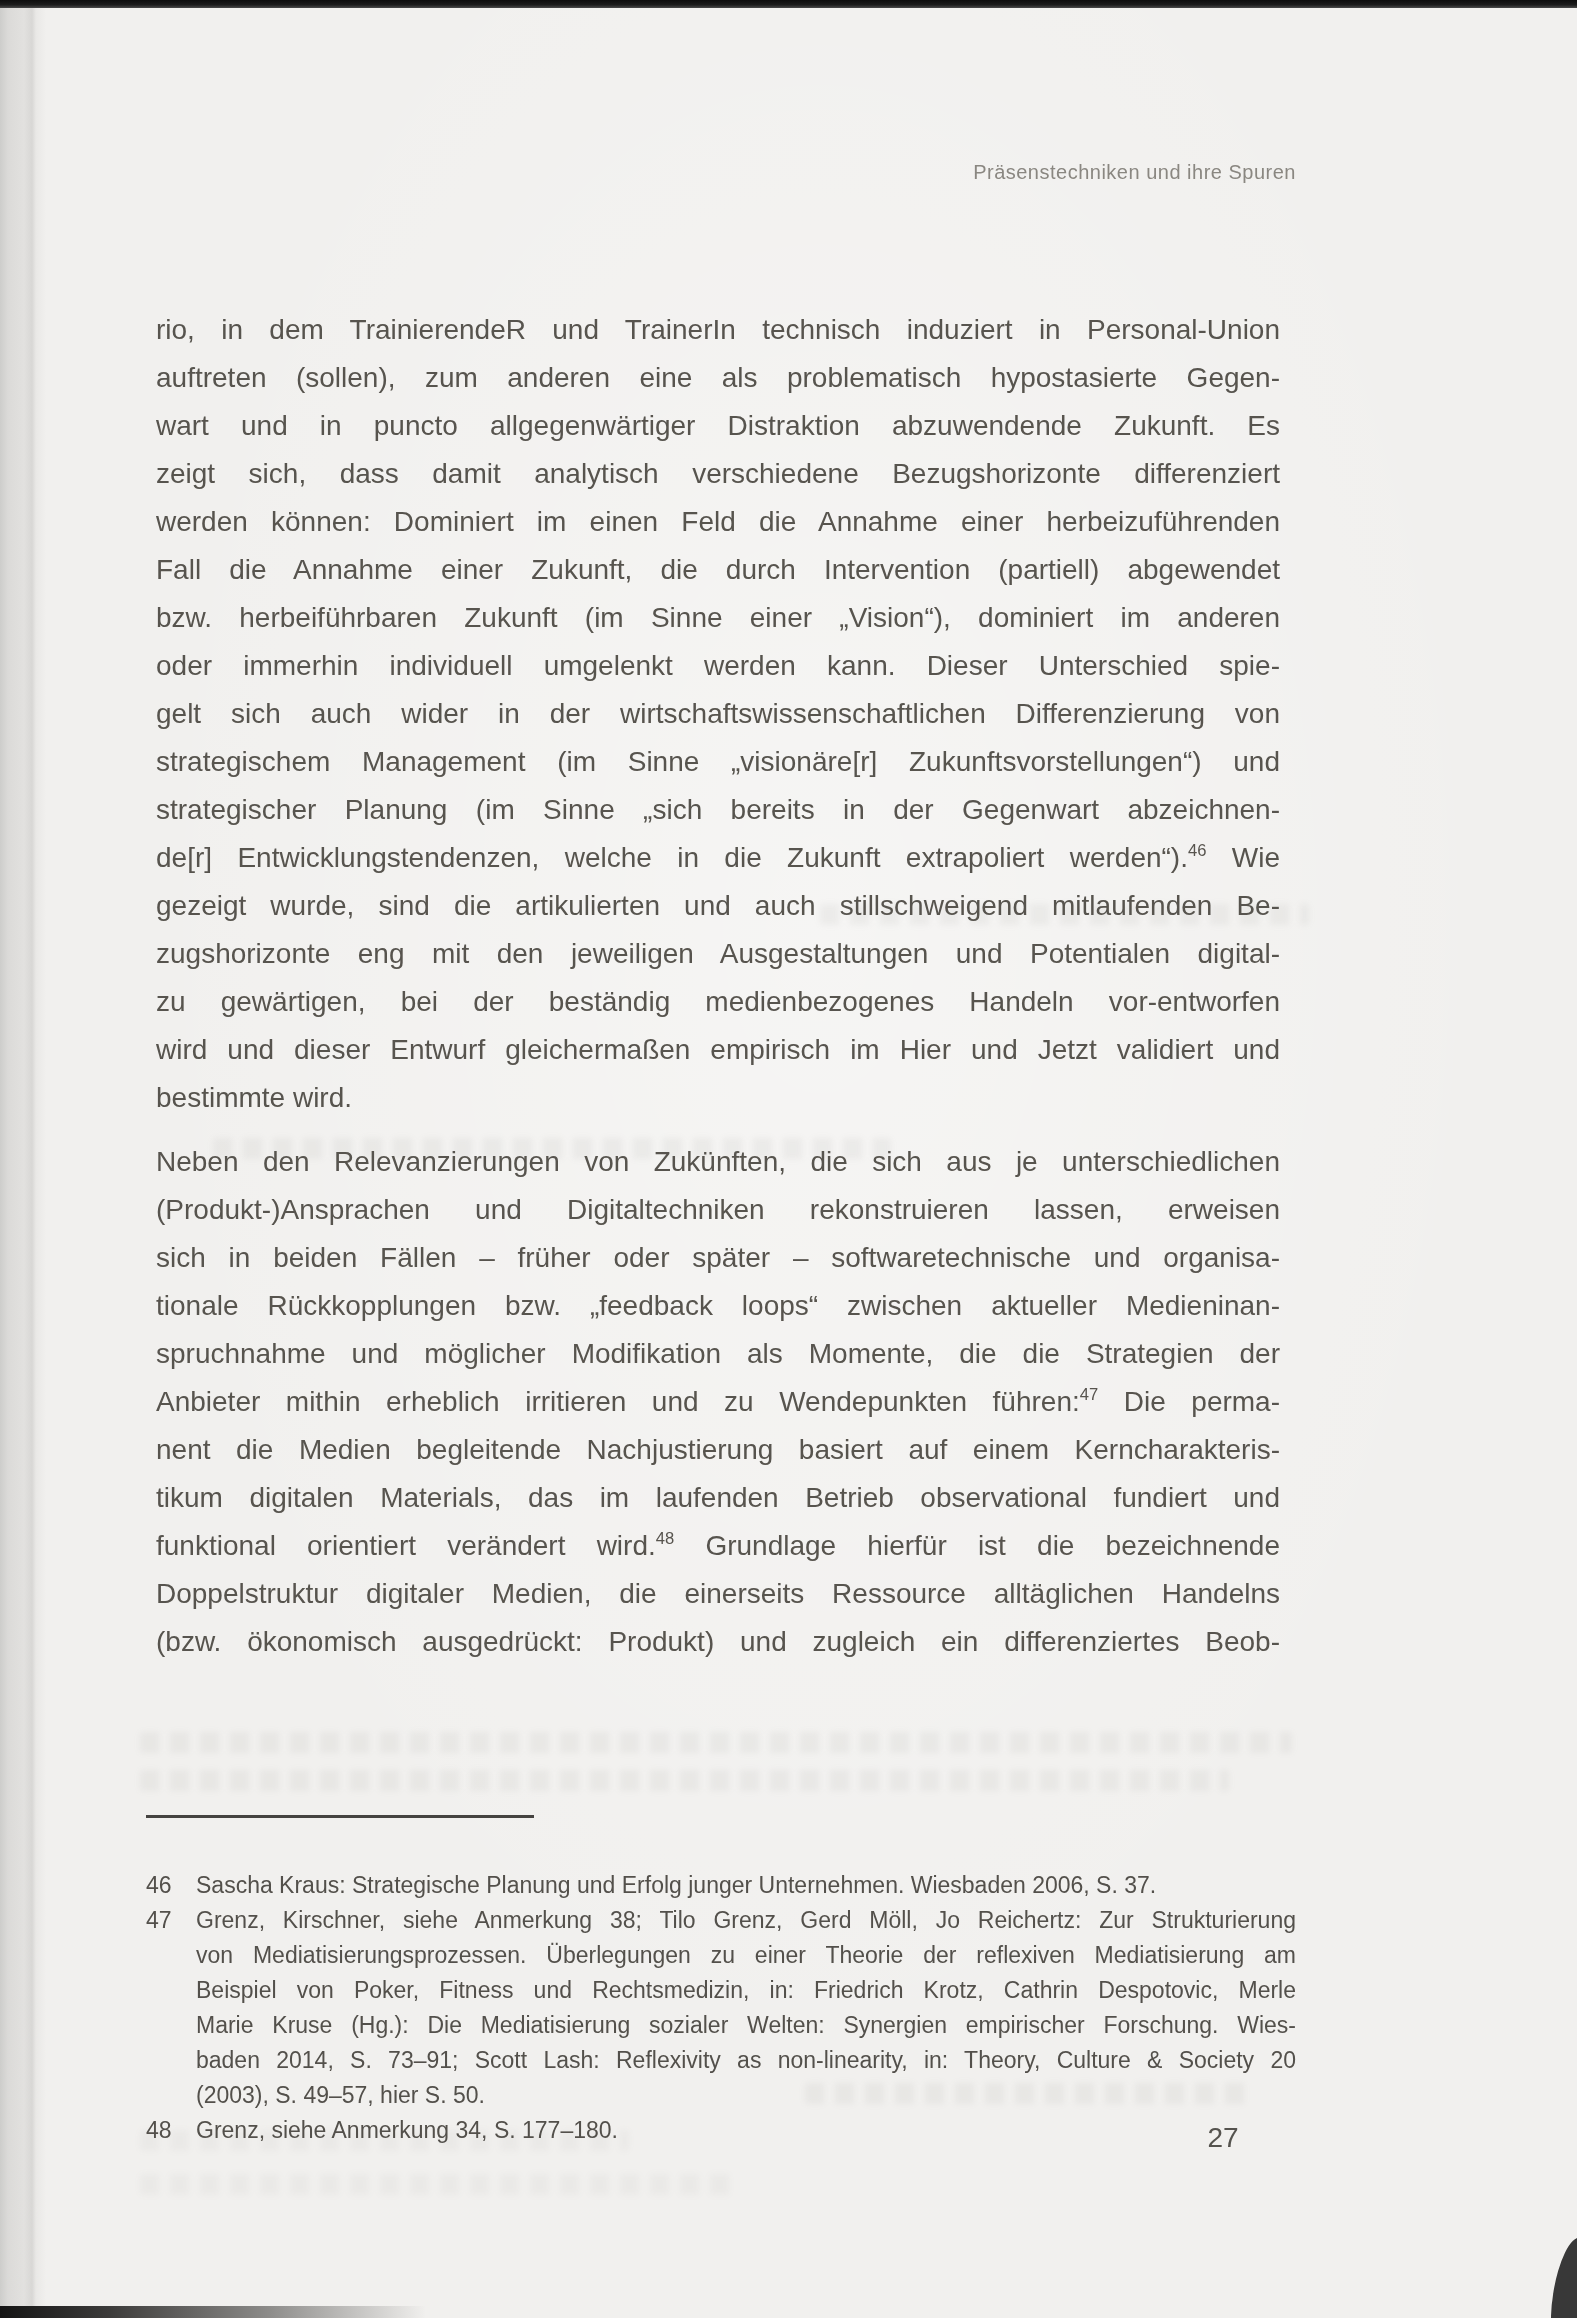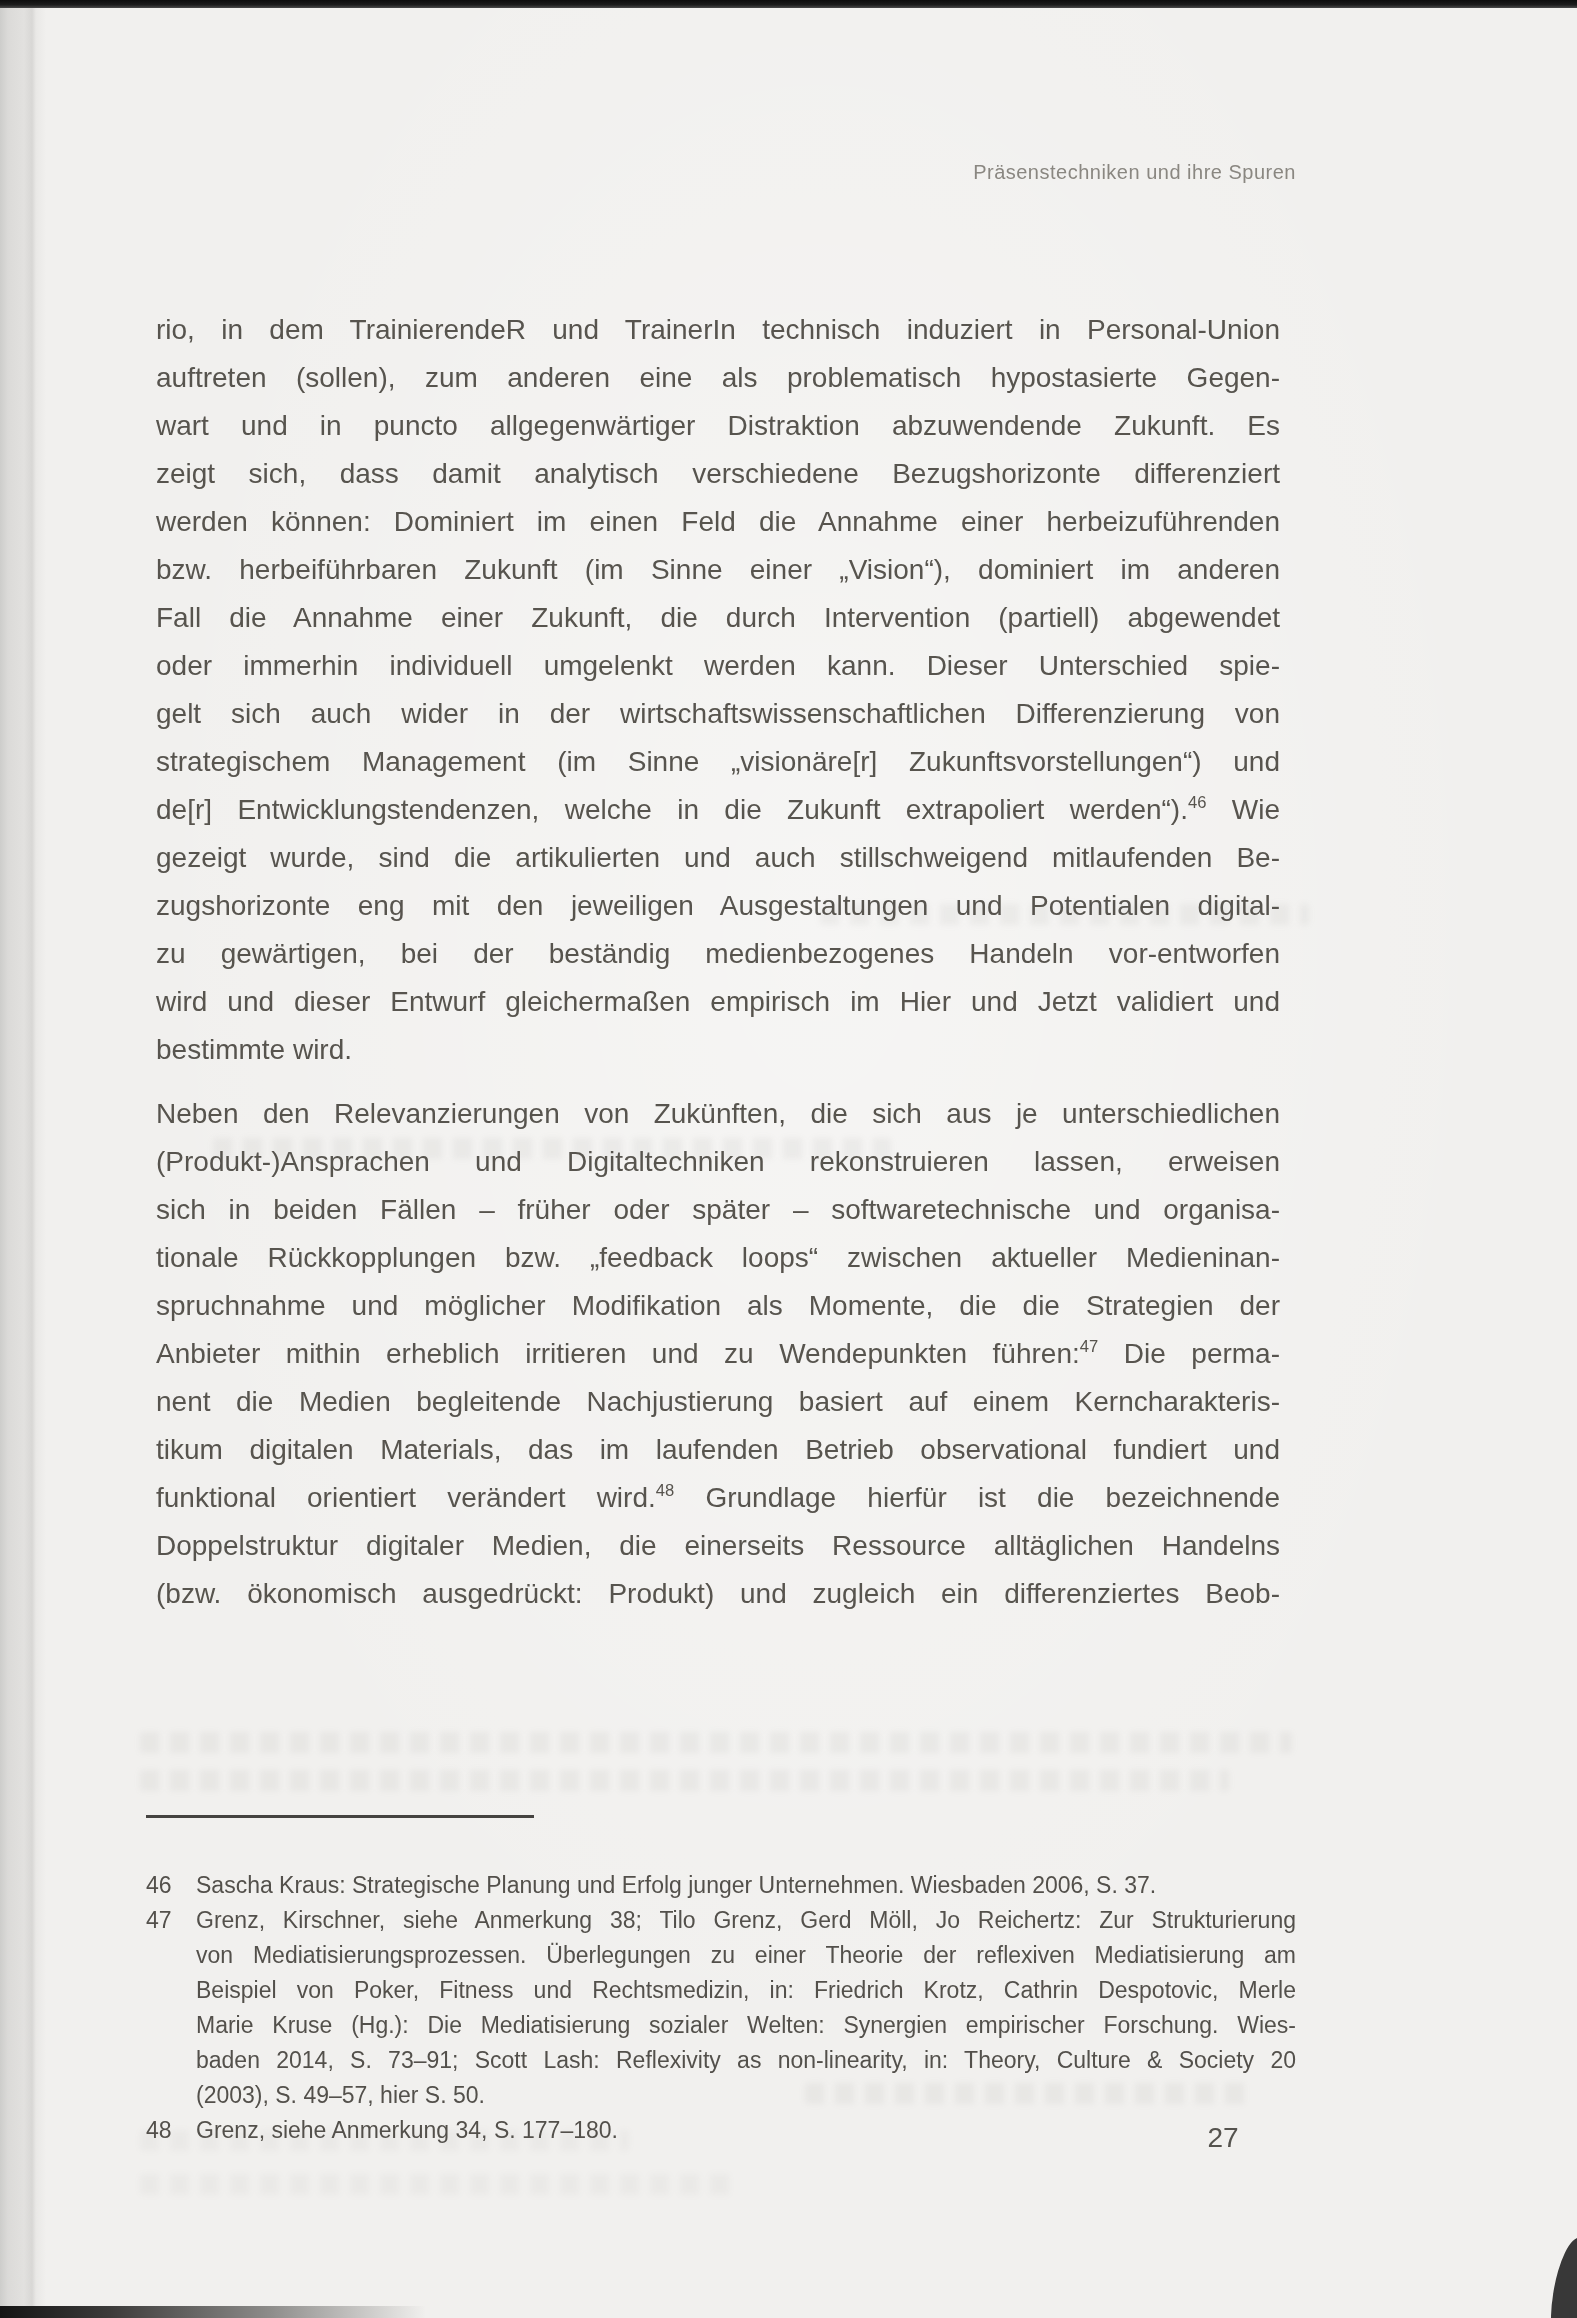--- a/index.html
+++ b/index.html
@@ -85,25 +85,26 @@
 
   <div class="running-header">Präsenstechniken und ihre Spuren</div>
 
   <div class="body-text">
       <div class="paragraph">
         <div class="body-line">rio, in dem TrainierendeR und TrainerIn technisch induziert in Personal-Union</div>
         <div class="body-line">auftreten (sollen), zum anderen eine als problematisch hypostasierte Gegen-</div>
         <div class="body-line">wart und in puncto allgegenwärtiger Distraktion abzuwendende Zukunft. Es</div>
         <div class="body-line">zeigt sich, dass damit analytisch verschiedene Bezugshorizonte differenziert</div>
         <div class="body-line">werden können: Dominiert im einen Feld die Annahme einer herbeizuführenden</div>
+        <div class="body-line">Fall die Annahme einer Zukunft, die durch Intervention (partiell) abgewendet</div>
         <div class="body-line">bzw. herbeiführbaren Zukunft (im Sinne einer „Vision“), dominiert im anderen</div>
-        <div class="body-line">Fall die Annahme einer Zukunft, die durch Intervention (partiell) abgewendet</div>
         <div class="body-line">oder immerhin individuell umgelenkt werden kann. Dieser Unterschied spie-</div>
         <div class="body-line">gelt sich auch wider in der wirtschaftswissenschaftlichen Differenzierung von</div>
         <div class="body-line">strategischem Management (im Sinne „visionäre[r] Zukunftsvorstellungen“) und</div>
+        <div class="body-line">strategischer Planung (im Sinne „sich bereits in der Gegenwart abzeichnen-</div>
         <div class="body-line">de[r] Entwicklungstendenzen, welche in die Zukunft extrapoliert werden“).<sup class="fn-ref">46</sup> Wie</div>
         <div class="body-line">gezeigt wurde, sind die artikulierten und auch stillschweigend mitlaufenden Be-</div>
         <div class="body-line">zugshorizonte eng mit den jeweiligen Ausgestaltungen und Potentialen digital-</div>
         <div class="body-line">zu gewärtigen, bei der beständig medienbezogenes Handeln vor-entworfen</div>
         <div class="body-line">wird und dieser Entwurf gleichermaßen empirisch im Hier und Jetzt validiert und</div>
         <div class="body-line last">bestimmte wird.</div>
       </div>
       <div class="paragraph">
         <div class="body-line">Neben den Relevanzierungen von Zukünften, die sich aus je unterschiedlichen</div>
         <div class="body-line">(Produkt-)Ansprachen und Digitaltechniken rekonstruieren lassen, erweisen</div>

